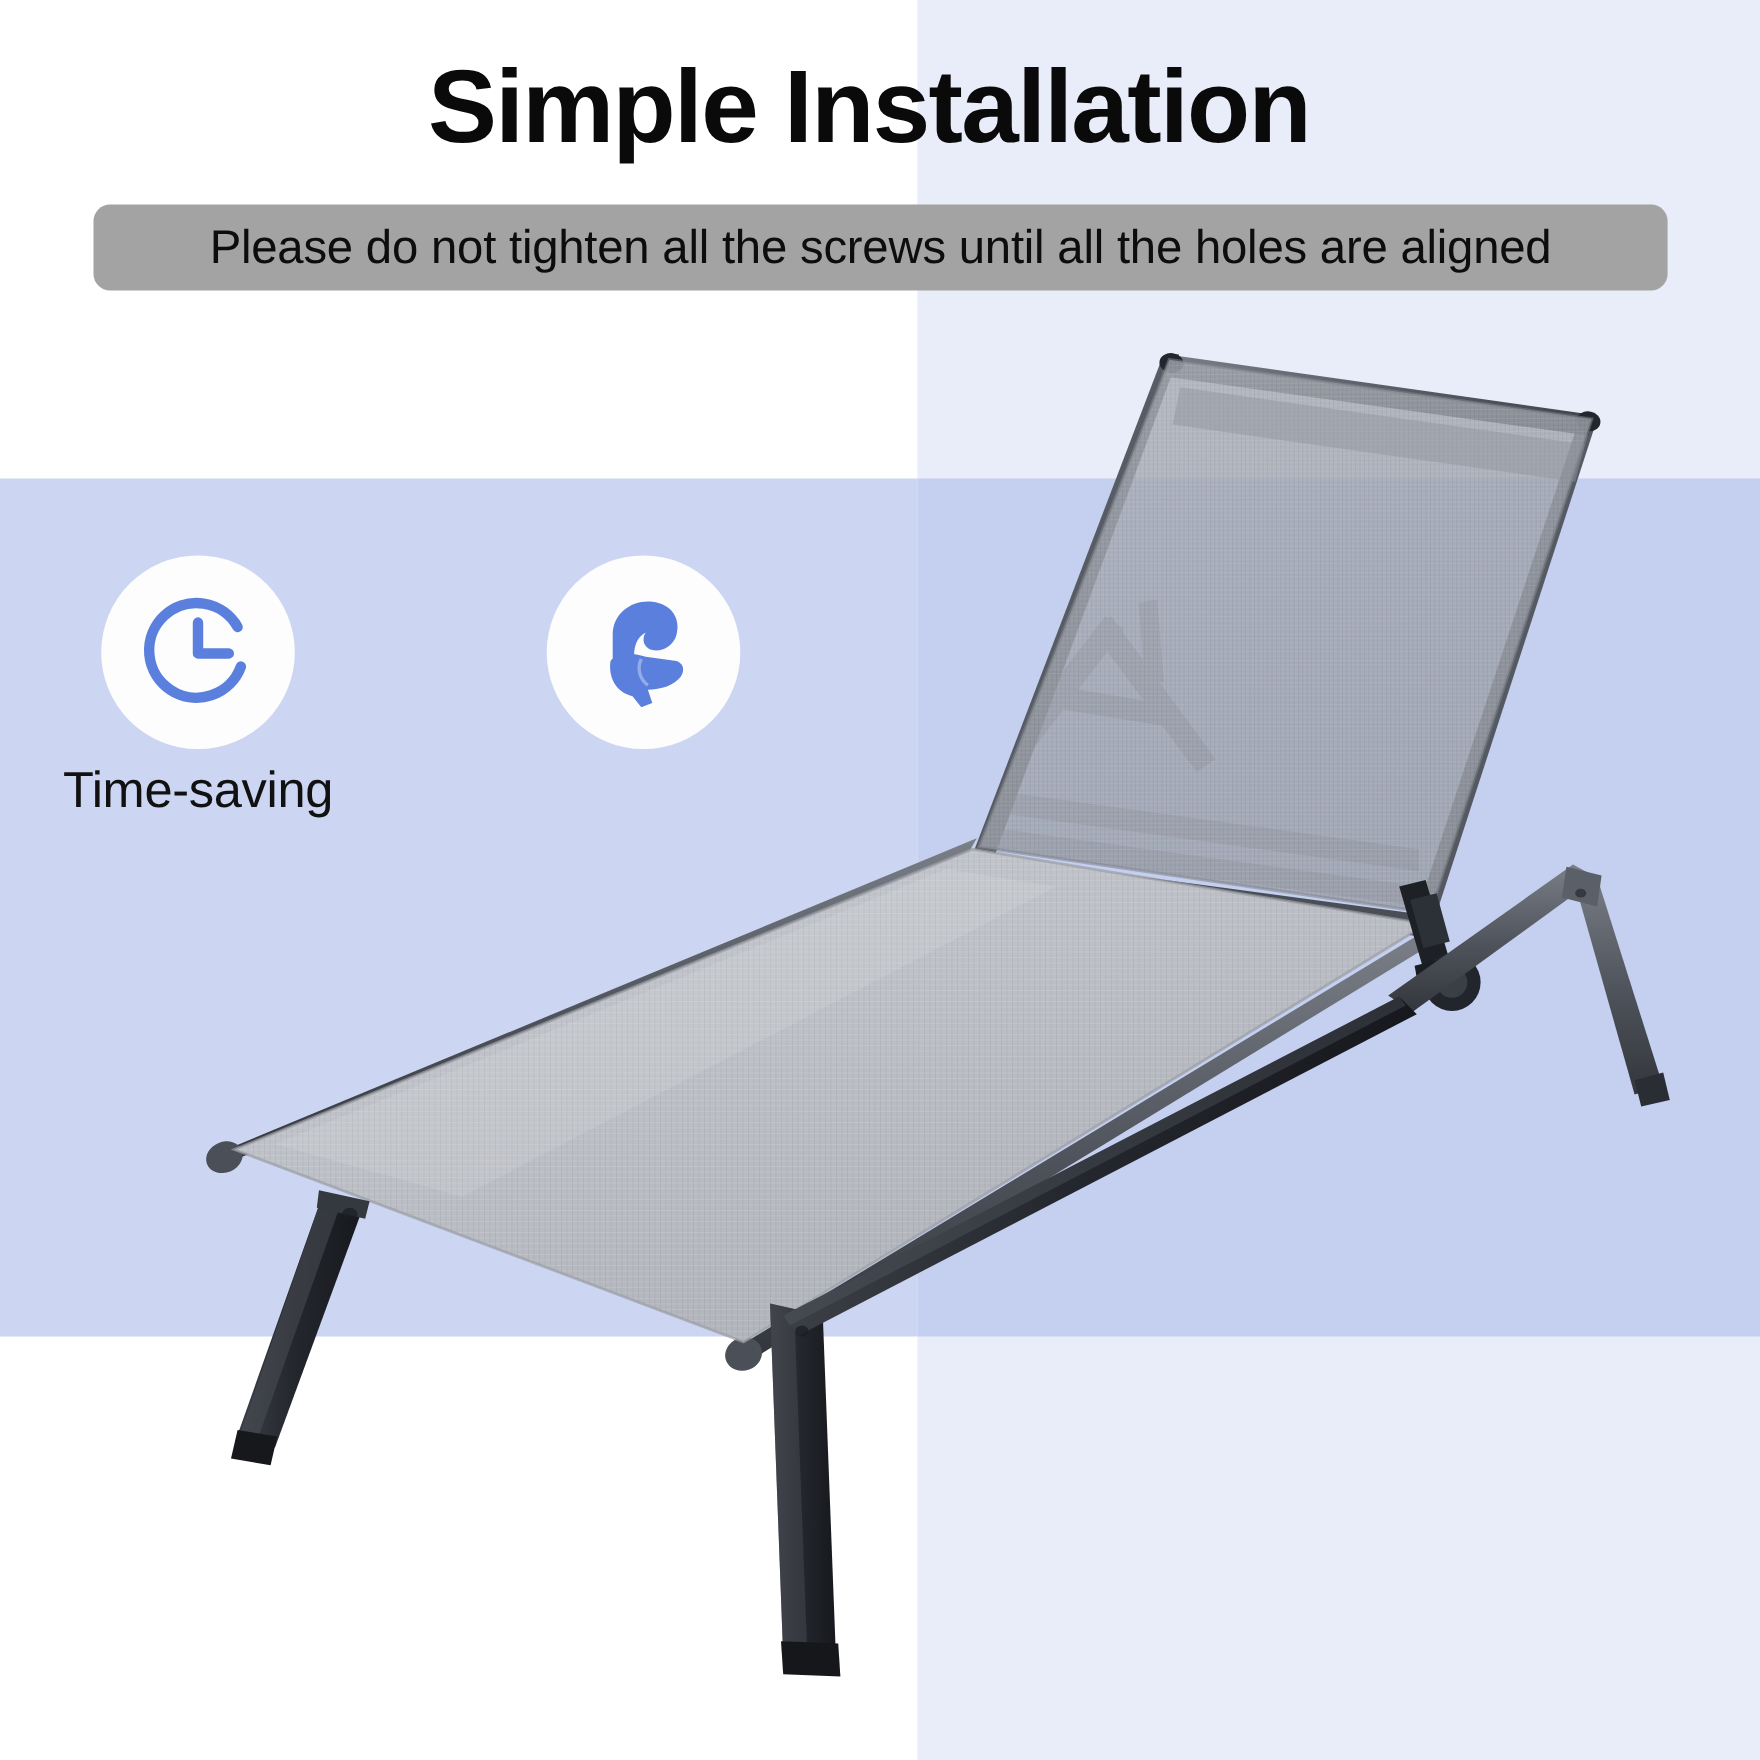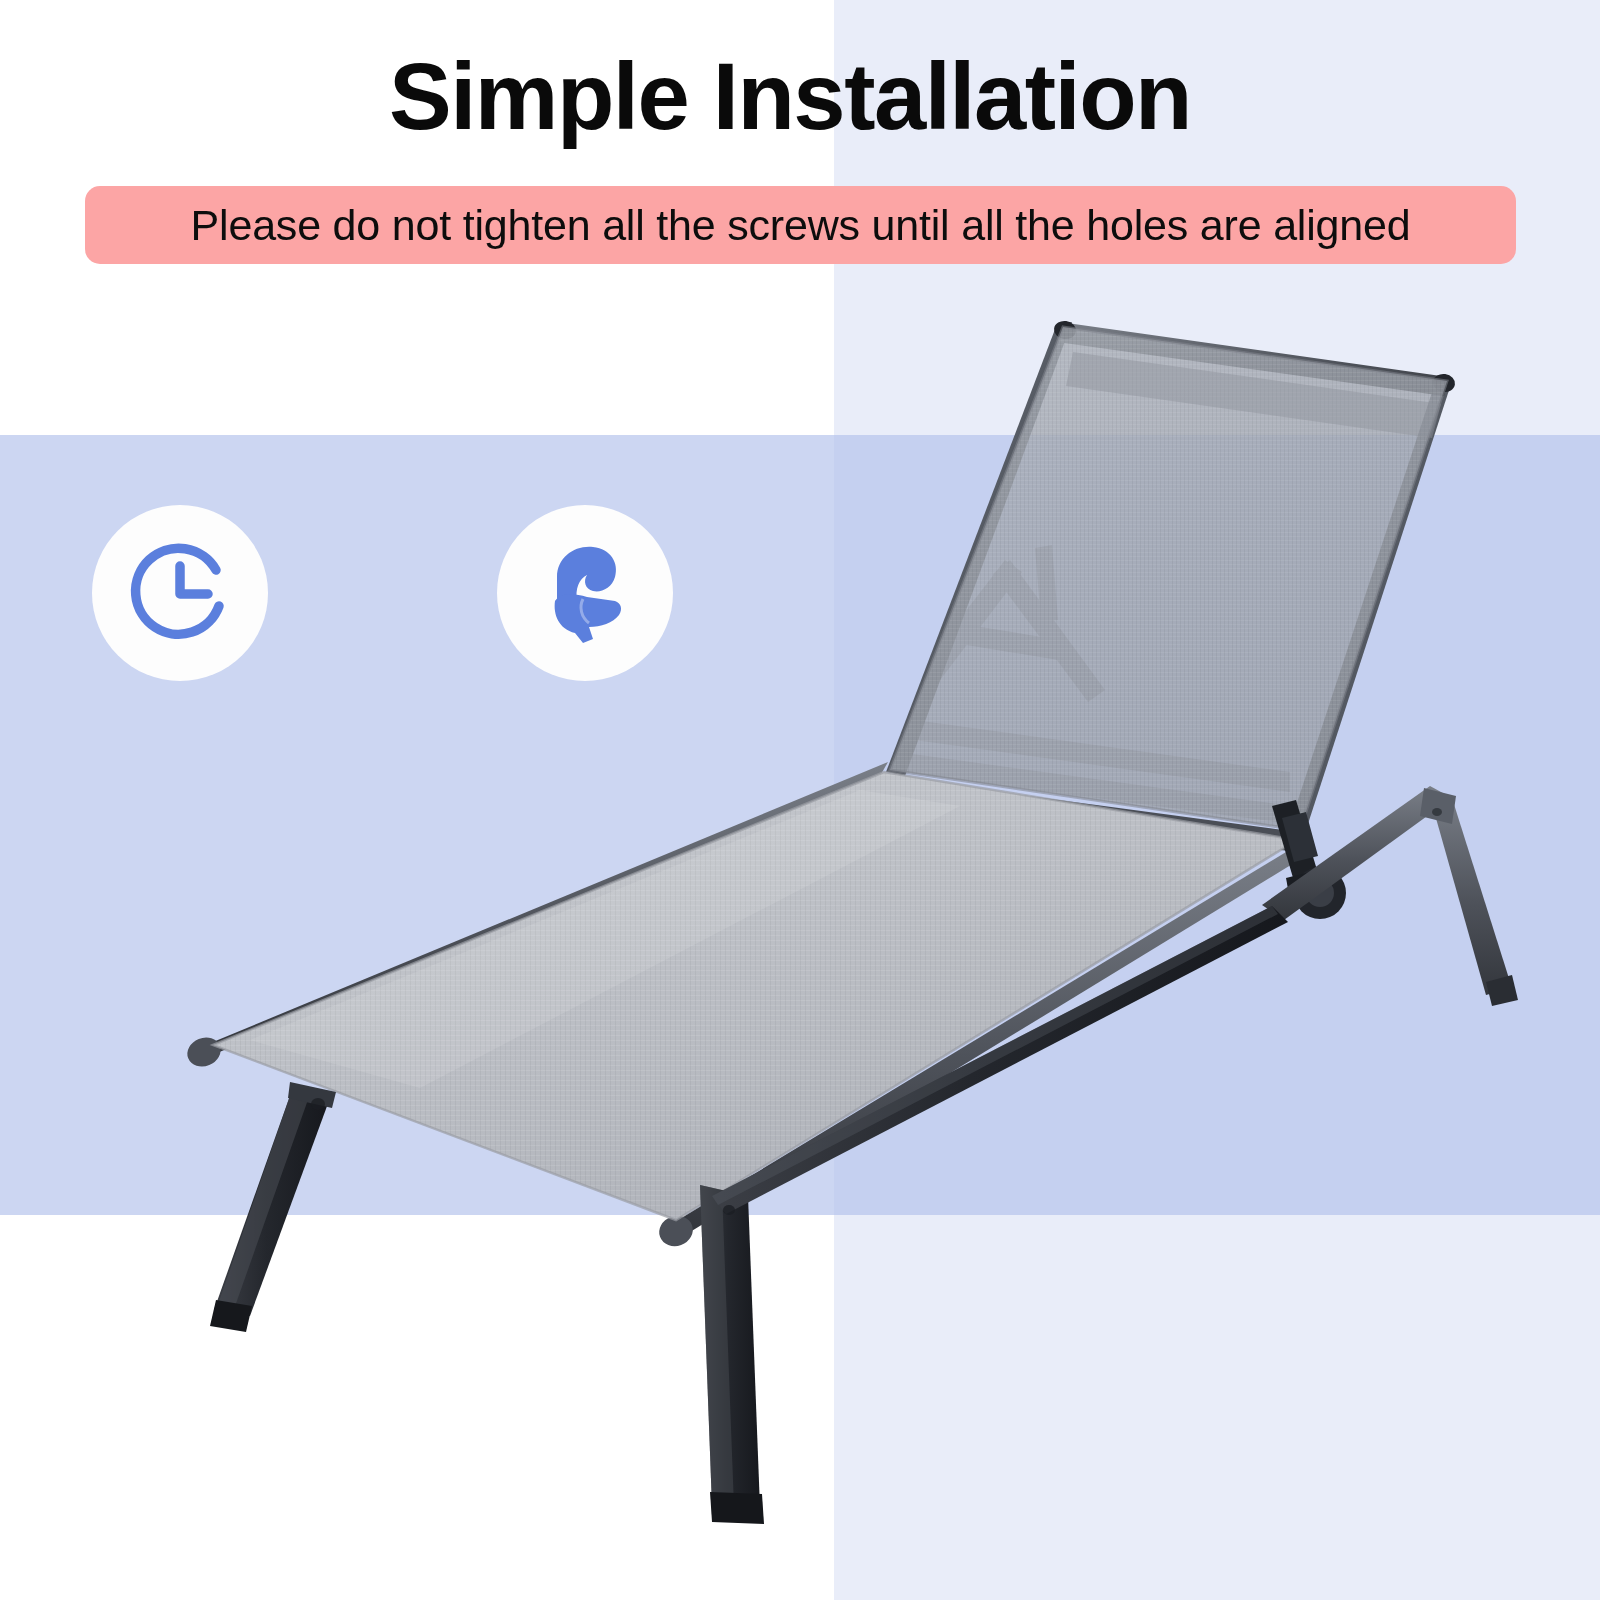--- a/index.html
+++ b/index.html
@@ -64,21 +64,21 @@
     letter-spacing: -1.5px;
     color: #0a0a0a;
     white-space: nowrap;
   }
   .subtitle-banner {
     position: absolute;
     left: 85px;
     top: 186px;
     width: 1431px;
     height: 78px;
-    background: #fca5a5;
+    background: #a3a3a3;
     border-radius: 15px;
     display: flex;
     align-items: center;
     justify-content: center;
   }
   .subtitle-text {
     font-size: 43px;
     font-weight: 400;
     color: #0d0d0d;
     letter-spacing: -0.2px;
@@ -280,20 +280,21 @@
     <span class="subtitle-text">Please do not tighten all the screws until all the holes are aligned</span>
   </div>
 
   <div class="feature feature-1">
     <div class="feature-disc">
       <svg width="130" height="130" viewBox="0 0 130 130">
         <path d="M104 78 A43 43 0 1 1 101 42" fill="none" stroke="#5b7fdd" stroke-width="9.5" stroke-linecap="round"></path>
         <path d="M65 38 V66 H93" fill="none" stroke="#5b7fdd" stroke-width="9.5" stroke-linecap="round" stroke-linejoin="round"></path>
       </svg>
     </div>
+    <div class="feature-label">Time-saving</div>
   </div>
 
   <div class="feature feature-2">
     <div class="feature-disc">
       <svg width="124" height="124" viewBox="0 0 124 124">
 
         <path d="M34 46
                  C34 26, 52 14, 70 16
                  C88 18, 96 32, 92 46
                  C89 57, 78 62, 70 60

